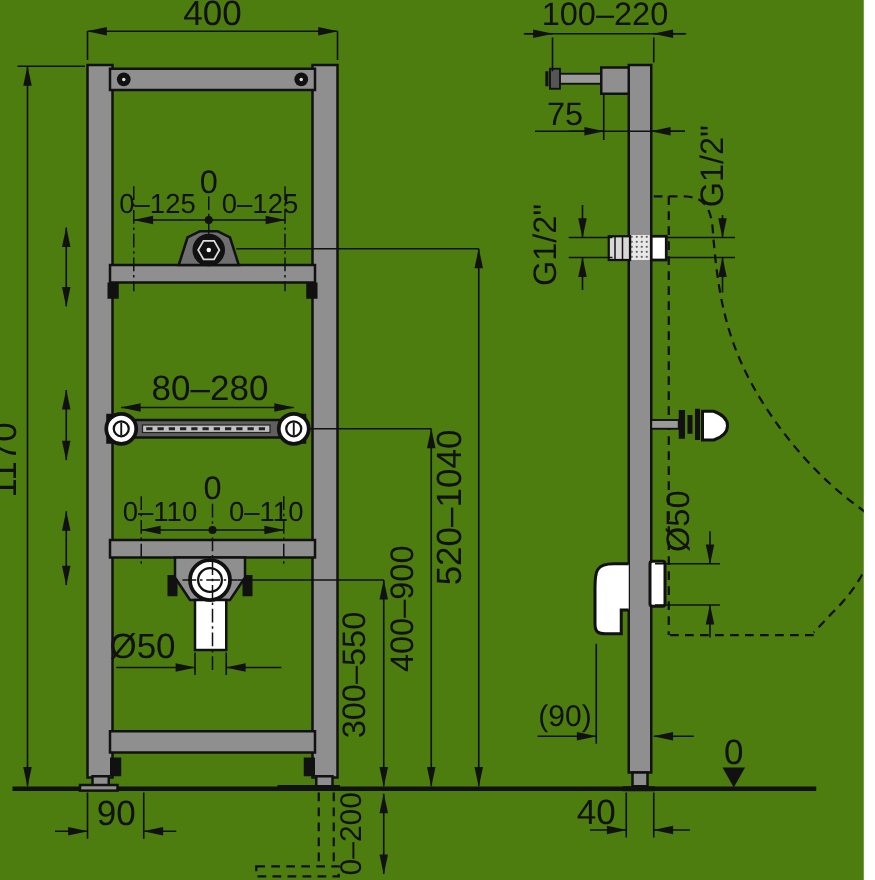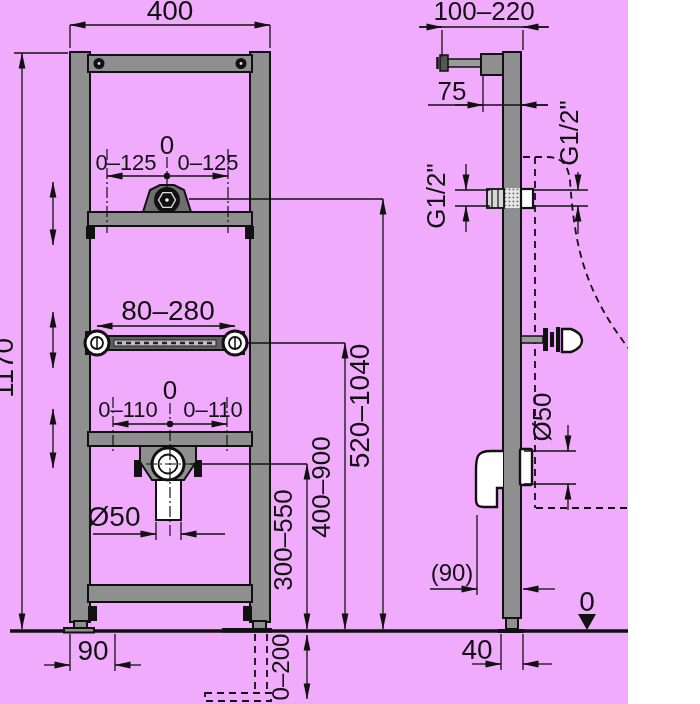--- a/index.html
+++ b/index.html
@@ -1,16 +1,16 @@
 <!DOCTYPE html>
 <html><head>
 <meta charset="utf-8">
 <style>
   html,body{margin:0;padding:0;background:#fff;}
-  .stage{width:628px;height:704px;position:relative;background:#f0abfc;overflow:hidden;}
+  .stage{width:691px;height:704px;position:relative;background:#4d7c0f;overflow:hidden;}
   svg{display:block;}
   text{font-family:"Liberation Sans","DejaVu Sans",sans-serif;fill:#111;}
   .dim{font-size:28px;}
   .dim-md{font-size:26px;}
   .dim-sm{font-size:22px;}
   .dim-zero{font-size:26px;}
   .dim-par{font-size:24px;}
   .thin{stroke:#111;stroke-width:1.3;fill:none;}
   .dashdot{stroke:#111;stroke-width:1.2;fill:none;stroke-dasharray:11 3 2 3;}
   .dashed{stroke:#111;stroke-width:1.8;fill:none;stroke-dasharray:7 5;}

